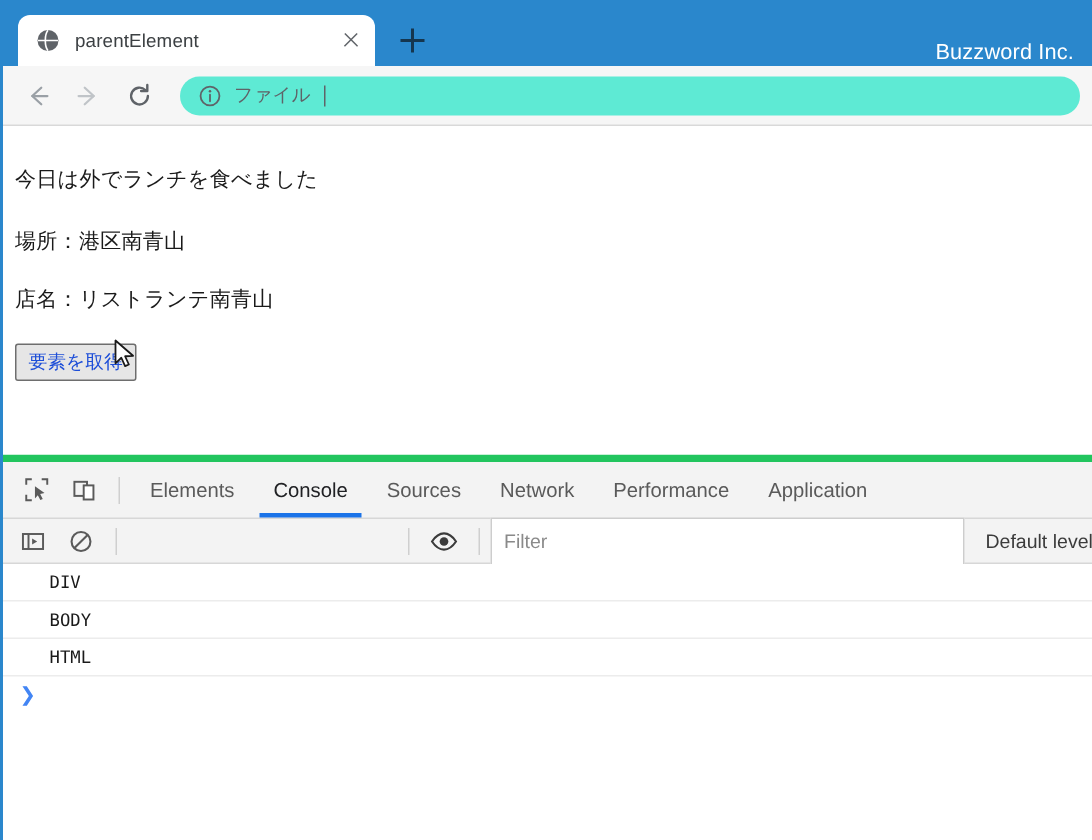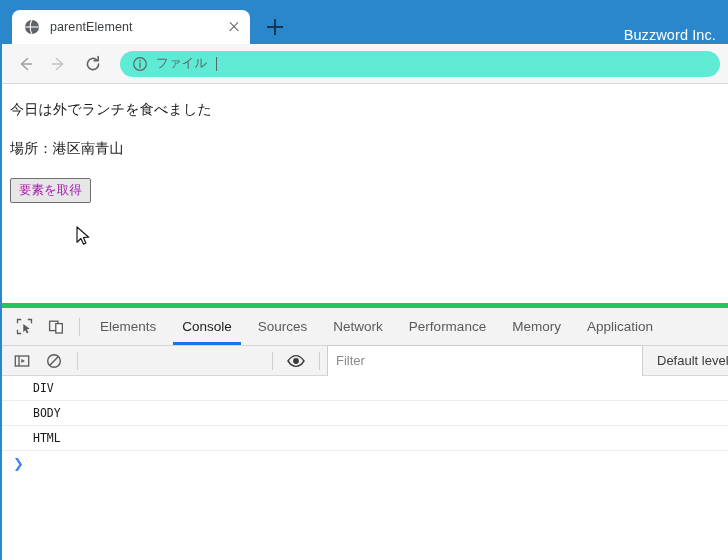--- a/index.html
+++ b/index.html
@@ -173,26 +173,26 @@
     position: relative;
     overflow: hidden;
   }
   .page-line {
     font-size: 14px;
     color: #1a1a1a;
     margin: 0 0 21px 0;
     line-height: 18px;
     letter-spacing: 0.2px;
   }
-  .page-line:first-child { margin-top: 8px; }
+  .page-line:first-child { margin-top: 20px; font-family: Liberation Mono, monospace; }
 
   .get-btn {
     font-family: Liberation Sans, sans-serif;
     font-size: 12.5px;
-    color: #a21caf;
+    color: #1d4ed8;
     background: #e6e6e6;
     border: 1px solid #6e6e6e;
     border-radius: 2px;
     padding: 4px 8px 5px 8px;
     line-height: 14px;
     cursor: default;
     box-shadow: 0 0 0 0 transparent;
     display: inline-block;
   }
 
@@ -403,20 +403,21 @@
         </svg>
       </span>
       <span class="omnibox-text">ファイル</span>
       <span class="caret"></span>
     </div>
   </div>
 
   <div class="viewport">
     <p class="page-line">今日は外でランチを食べました</p>
     <p class="page-line">場所：港区南青山</p>
+    <p class="page-line">店名：リストランテ南青山</p>
 
     <button class="get-btn">要素を取得</button>
 
     <span class="mouse-cursor">
       <svg width="16" height="22" viewBox="0 0 16 22">
         <path d="M1 1l0 15.2 3.9-3.7 2.5 5.6 2.5-1.1-2.5-5.5 5.3-0.3z" fill="#ffffff" stroke="#1a1a1a" stroke-width="1.2" stroke-linejoin="round"></path>
       </svg>
     </span>
   </div>
 
@@ -446,23 +447,20 @@
       <div class="dt-tab">
           <span>Sources</span>
         </div>
       <div class="dt-tab">
           <span>Network</span>
         </div>
       <div class="dt-tab">
           <span>Performance</span>
         </div>
       <div class="dt-tab">
-          <span>Memory</span>
-        </div>
-      <div class="dt-tab">
           <span>Application</span>
         </div>
     </div>
 
     <div class="dt-filterbar">
       <div class="dt-icon-btn">
         <svg width="16" height="16" viewBox="0 0 16 16">
           <rect x="1.3" y="3" width="13.4" height="10" fill="none" stroke="#5a5a5a" stroke-width="1.3"></rect>
           <path d="M5 3v10" stroke="#5a5a5a" stroke-width="1.3"></path>
           <path d="M7.4 6l3.4 2-3.4 2z" fill="#5a5a5a"></path>

